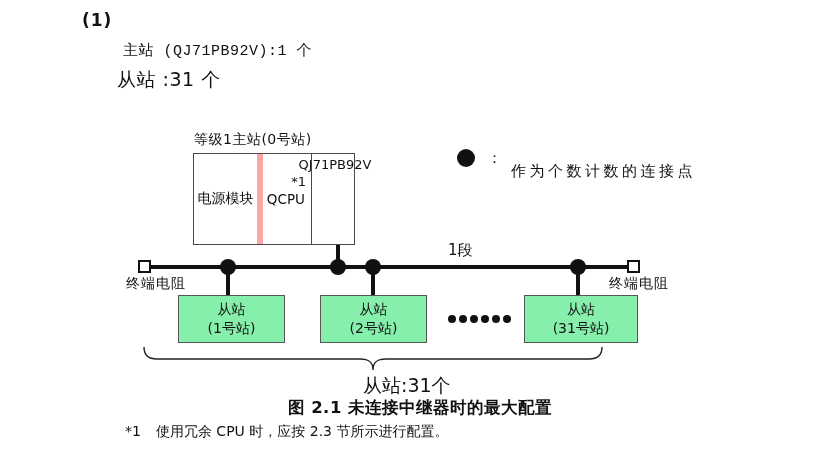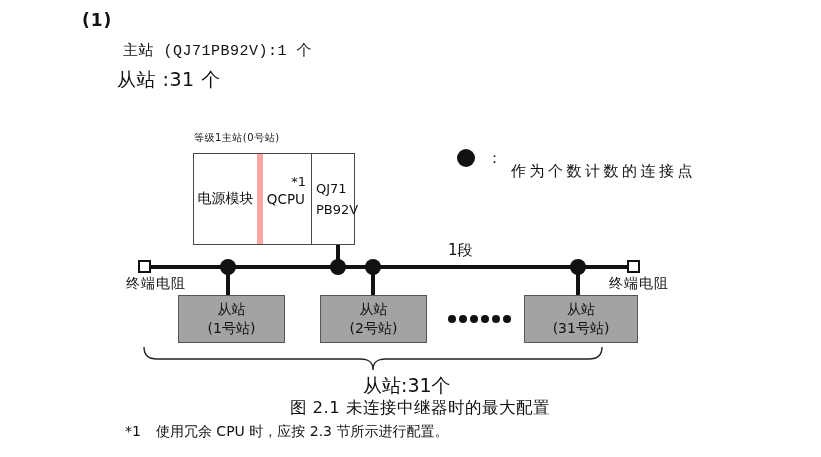--- a/index.html
+++ b/index.html
@@ -15,54 +15,54 @@
   .spec1 { left:123px; top:41px; font-size:15px; letter-spacing:0.5px;font-family:Liberation Mono, monospace; }
   .spec2 { left:117px; top:67px; font-size:19px; letter-spacing:0.5px; }
 
   
   .legend { left:457px; top:135px; display:flex; align-items:center; font-size:15px; }
   .legend-dot { width:18px; height:18px; border-radius:50%; background:#111; }
   .legend-sep { margin:0 9px 0 12px; }
   .legend-text { letter-spacing:3.5px;margin-top:27px; }
 
   
-  .master-label { left:194px; top:131px; font-size:10px; letter-spacing:0.5px; }
+  .master-label { left:194px; top:131px; font-size:14px; letter-spacing:0.5px; }
   .master-box { left:193px; top:153px; width:162px; height:92px; border:1px solid #4a4a4a; display:flex; box-sizing:border-box; background:#fff; }
   .mcell { box-sizing:border-box; display:flex; align-items:center; }
   .mcell-power { width:70px; border-right:6px solid #fca5a5; justify-content:center; font-size:14px; }
   .mcell-cpu { width:50px; border-right:1px solid #4a4a4a; position:relative; font-size:13.5px; padding-left:4px; }
   .mcell-cpu-note { position:absolute; right:5px; top:20px; font-size:13px; }
-  .mcell-module { width:42px; flex-direction:column; justify-content:center; align-items:flex-start; padding-left:4px; font-size:13px; line-height:21px; }
+  .mcell-module { width:42px; flex-direction:row; justify-content:center; align-items:flex-start; padding-left:4px; font-size:13px; line-height:21px; }
 
   
   .bus { left:151px; top:265px; width:476px; height:4px; background:#111; }
   .term-sq { width:13px; height:13px; box-sizing:border-box; border:2px solid #111; background:#fff; top:260px; }
   .term-sq-left { left:138px; }
   .term-sq-right { left:627px; }
   .term-label { font-size:14px; top:275px; letter-spacing:1px;text-align:center; }
   .term-label-left { left:126px; }
   .term-label-right { left:609px; }
   .cdot { width:16px; height:16px; border-radius:50%; background:#111; top:259px; }
   .vline { width:4px; background:#111; }
   .seg-label { left:448px; top:241px; font-size:15px; }
 
   
-  .slave { top:295px; height:48px; box-sizing:border-box; border:1px solid #555; background:#a3a3a3;
+  .slave { top:295px; height:48px; box-sizing:border-box; border:1px solid #555; background:#86efac;
            display:flex; flex-direction:column; justify-content:center; align-items:center;
            font-size:14px; line-height:19px; text-align:center; }
   .slave1 { left:178px; width:107px; }
   .slave2 { left:320px; width:107px; }
   .slave3 { left:524px; width:114px; }
   .ellipsis { left:448px; top:315px; display:flex; gap:3px; }
   .edot { width:8px; height:8px; border-radius:50%; background:#111; }
 
   
   .brace { left:143px; top:347px; }
   .brace-label { left:363px; top:373px; font-size:19px; }
-  .caption { left:120px; top:397px; width:600px; text-align:center; font-size:16.5px; font-weight:normal; letter-spacing:0.5px; }
+  .caption { left:120px; top:397px; width:600px; text-align:center; font-size:16.5px; font-weight:bold; letter-spacing:0.5px; }
   .footnote { left:125px; top:423px; display:flex; gap:15px; font-size:14px; }
 </style>
 </head>
 <body>
 
 <div class="page">
 
   <div class="abs heading">
     <span>(1)</span>
   </div>

